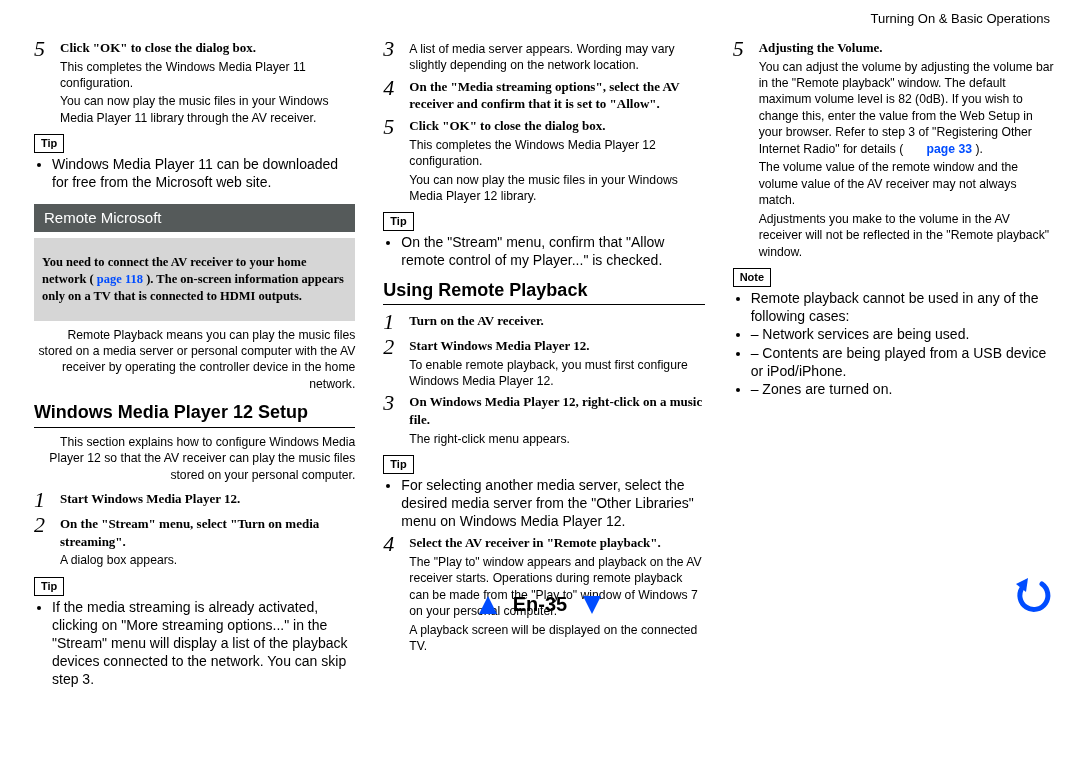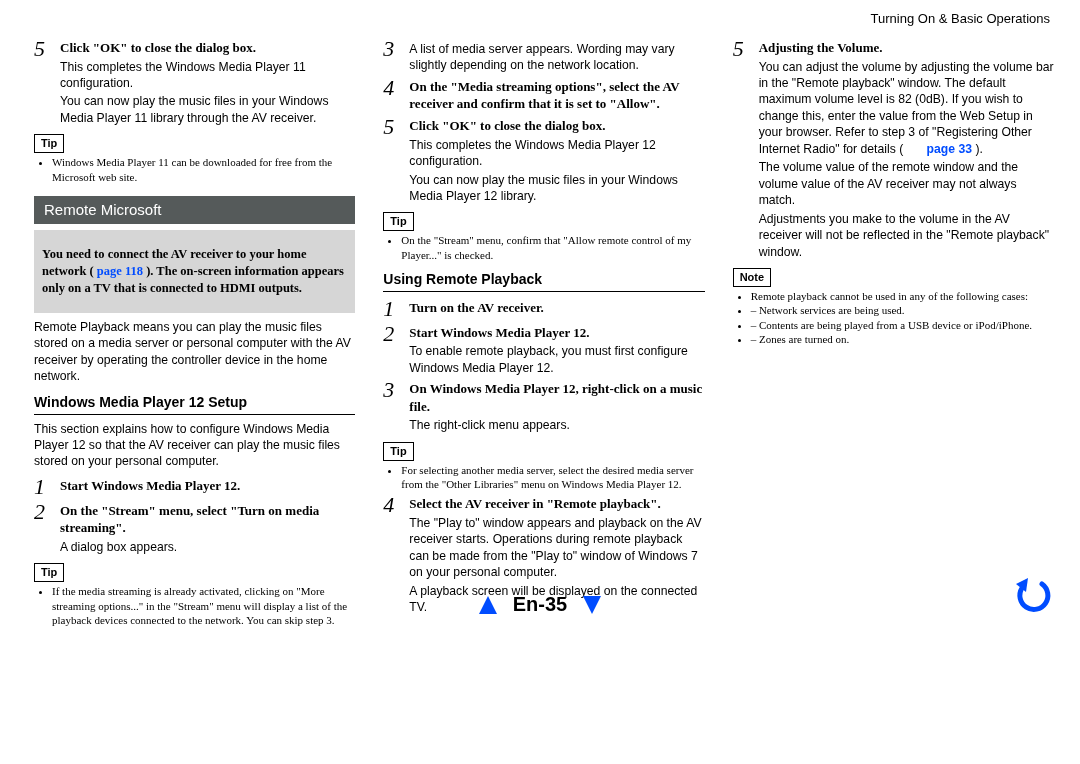--- a/index.html
+++ b/index.html
@@ -66,23 +66,22 @@
     display: inline-block;
     border: 1px solid #000;
     padding: 1px 6px;
     font-size: 11px;
     font-weight: bold;
     margin-top: 6px;
   }
   ul.tip {
     margin: 2px 0 2px 6px;
     padding-left: 12px;
-    font-size: 11px;
+    font-size: 14px;
     line-height: 1.3;
-    font-family: Liberation Serif, serif;
   }
   ul.tip li {
     list-style: disc;
     margin: 0;
   }
   ul.tip .sub {
     list-style: none;
     padding: 0;
     margin: 0;
   }
@@ -103,24 +102,25 @@
     font-weight: bold;
     font-size: 12.5px;
     line-height: 1.35;
     margin-bottom: 6px;
   }
   .highlight .link {
     color: #004cff;
   }
   .para {
     margin: 2px 0 6px 0;
+    text-align: right;
   }
   .subhead {
     font-weight: bold;
-    font-size: 14px;
+    font-size: 18px;
     border-bottom: 1px solid #000;
     padding-bottom: 2px;
     margin: 8px 0 6px 0;
   }
   .link-inline {
     color: #004cff;
     font-weight: bold;
     padding-left: 20px;
   }
   .footer {

